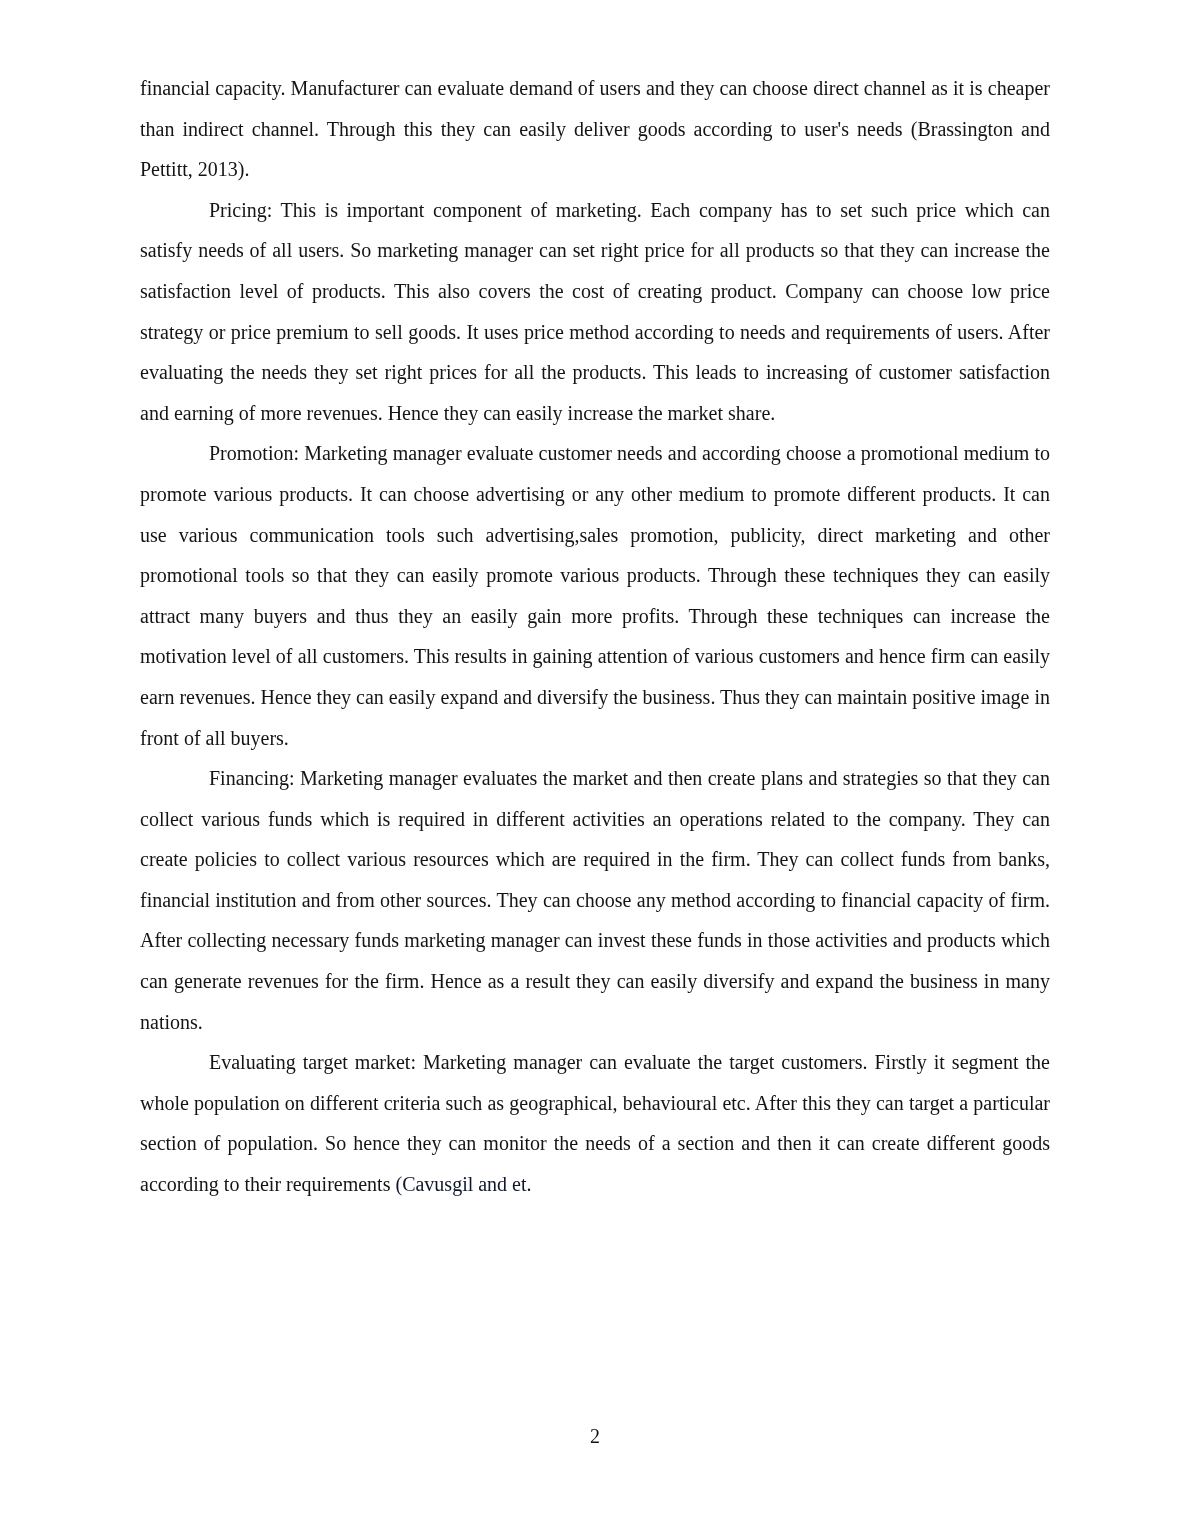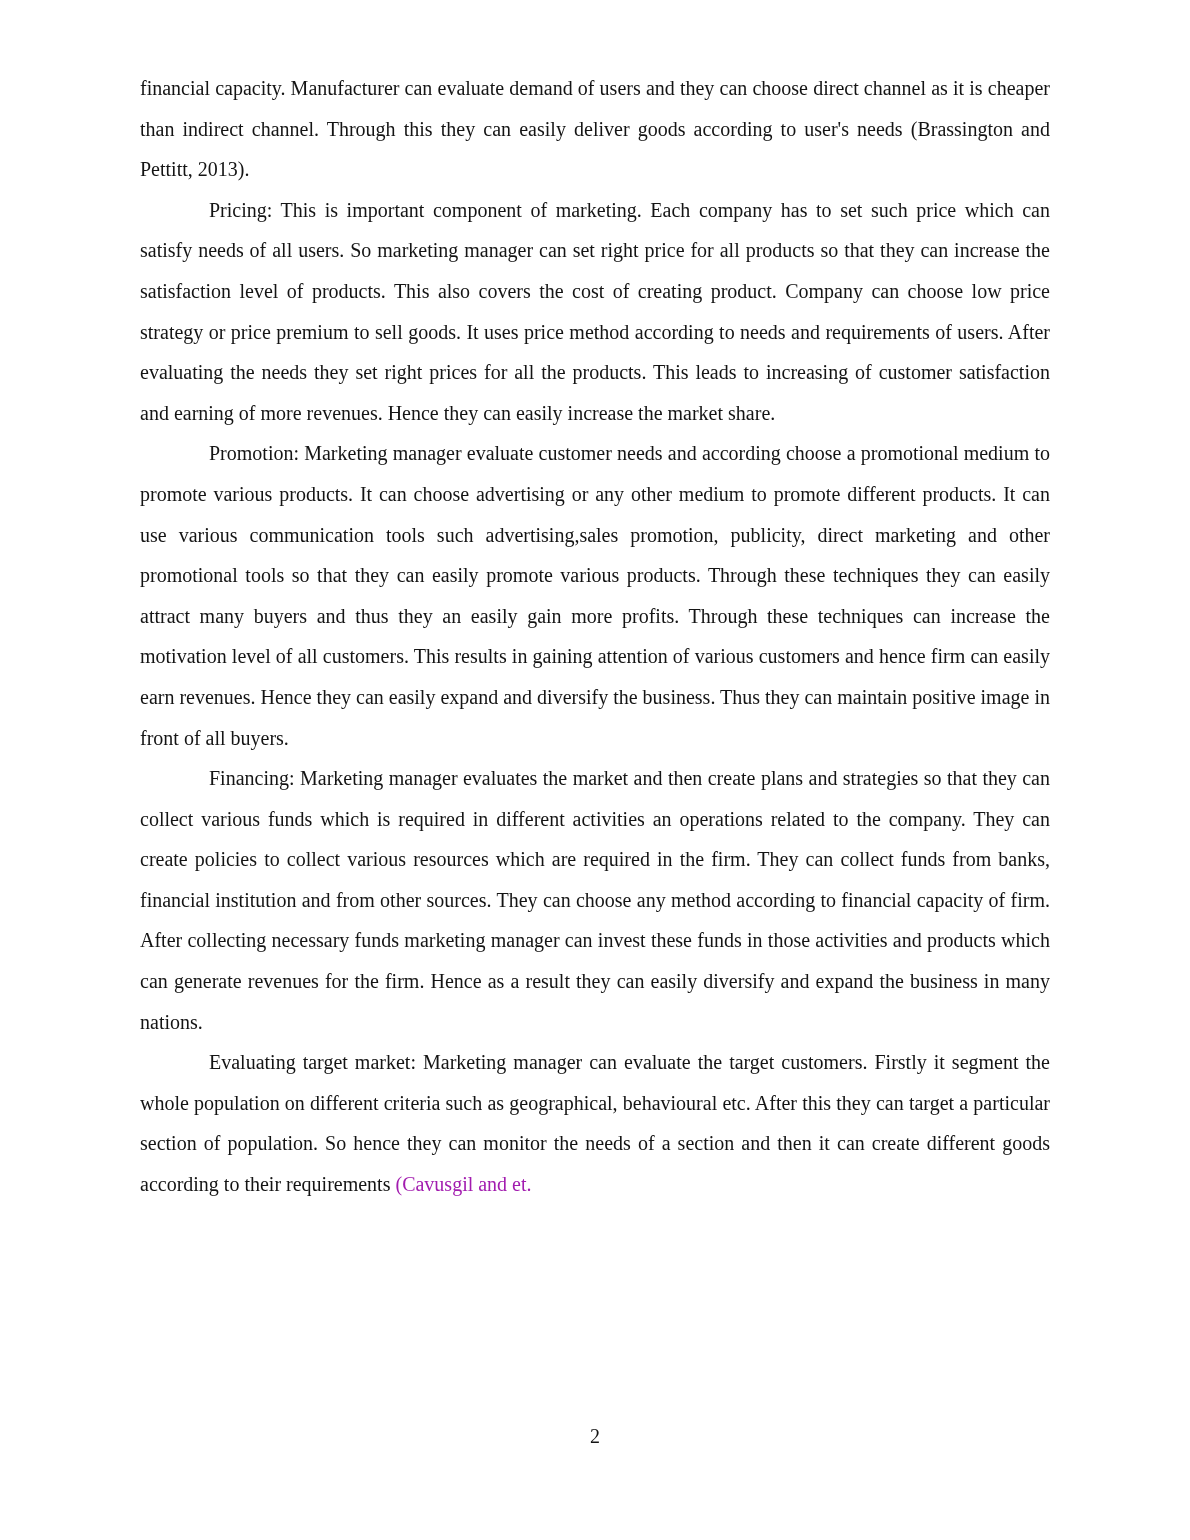--- a/index.html
+++ b/index.html
@@ -30,21 +30,21 @@
     font-size: 20px;
     line-height: 40.6px;
     text-align: justify;
     color: #141414;
   }
   p.para.indent {
     text-indent: 69px;
     font-family: Liberation Serif, serif;
   }
   .citation {
-    color: #a21caf;
+    color: #0f172a;
   }
   .page-number {
     position: absolute;
     bottom: 92px;
     left: 0;
     width: 1190px;
     text-align: center;
     font-size: 20px;
     color: #141414;
   }

